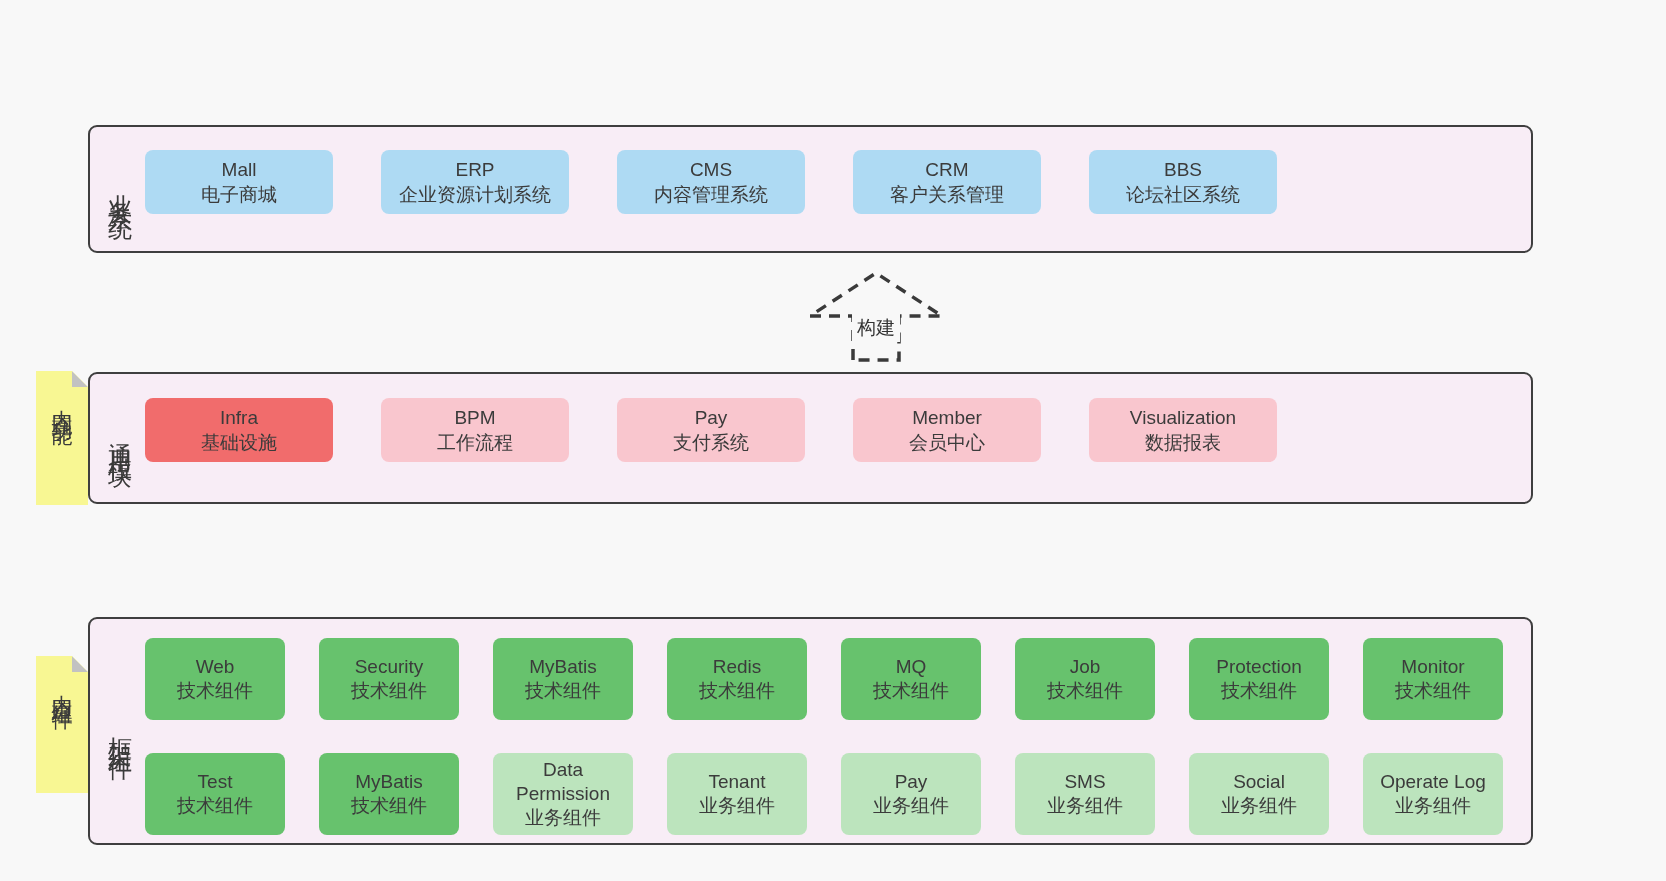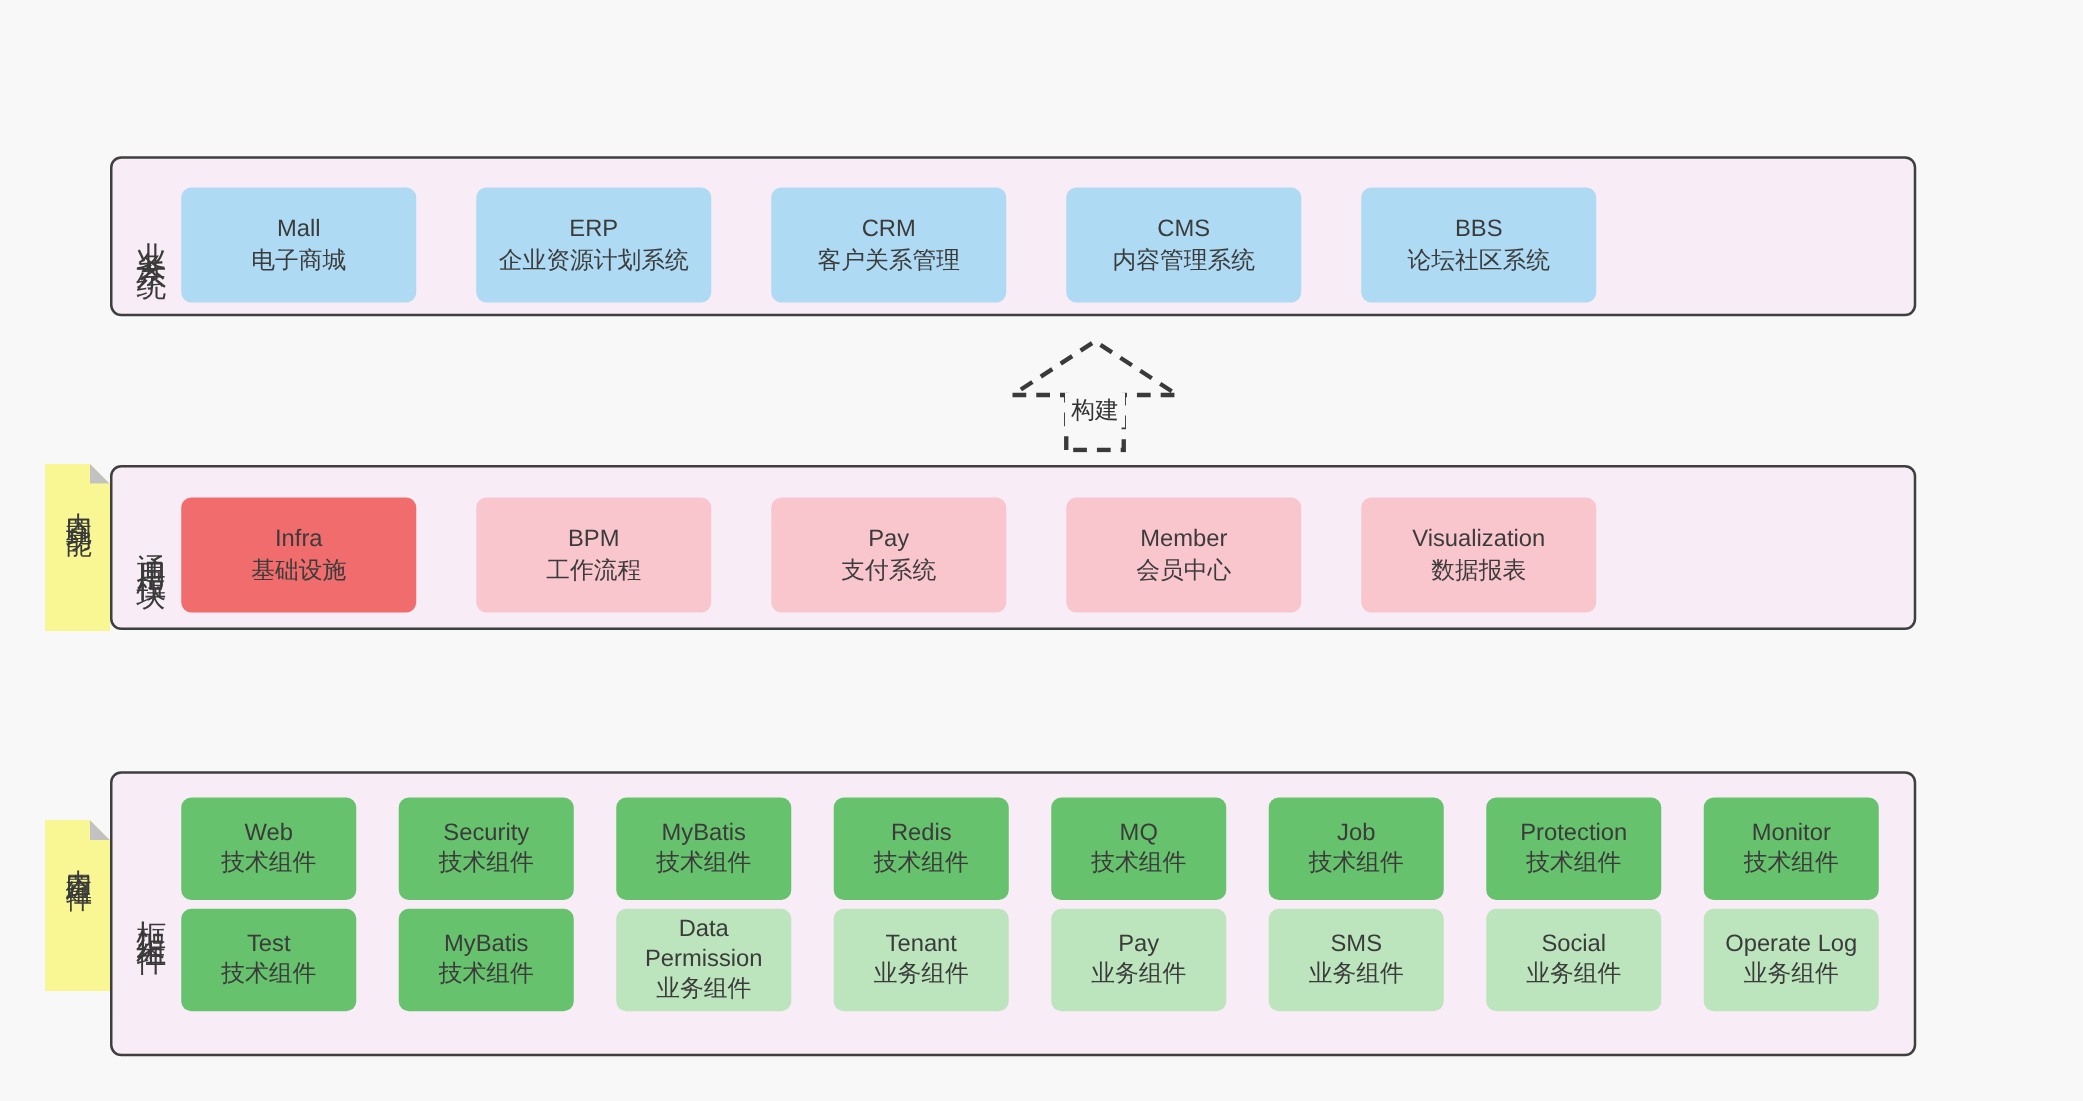--- a/index.html
+++ b/index.html
@@ -48,24 +48,24 @@
   
   .box-row {
     position: absolute;
     left: 55px;
     display: flex;
   }
   .layer-business .box-row  { top: 23px; gap: 48px; }
   .layer-modules  .box-row  { top: 24px; gap: 48px; }
   .layer-framework .box-row { gap: 34px; }
   .layer-framework .box-row-0 { top: 19px; }
-  .layer-framework .box-row-1 { top: 108px; }
+  .layer-framework .box-row-1 { top: 134px; }
 
   .module-box {
-    height: 92px;
+    height: 64px;
     border-radius: 8px;
     display: flex;
     flex-direction: column;
     justify-content: center;
     align-items: center;
     text-align: center;
     font-size: 19px;
     line-height: 25px;
     padding: 0 6px;
     box-sizing: border-box;
@@ -146,26 +146,26 @@
         <div class="box-row box-row-0">
           <div class="module-box v-blue">
             <div class="module-title">Mall</div>
             <div class="module-sub">电子商城</div>
           </div>
           <div class="module-box v-blue">
             <div class="module-title">ERP</div>
             <div class="module-sub">企业资源计划系统</div>
           </div>
           <div class="module-box v-blue">
+            <div class="module-title">CMS</div>
+            <div class="module-sub">内容管理系统</div>
+          </div>
+          <div class="module-box v-blue">
             <div class="module-title">CRM</div>
             <div class="module-sub">客户关系管理</div>
-          </div>
-          <div class="module-box v-blue">
-            <div class="module-title">CMS</div>
-            <div class="module-sub">内容管理系统</div>
           </div>
           <div class="module-box v-blue">
             <div class="module-title">BBS</div>
             <div class="module-sub">论坛社区系统</div>
           </div>
         </div>
       </div>
   </section>
 
   <div class="arrow arrow-build">

